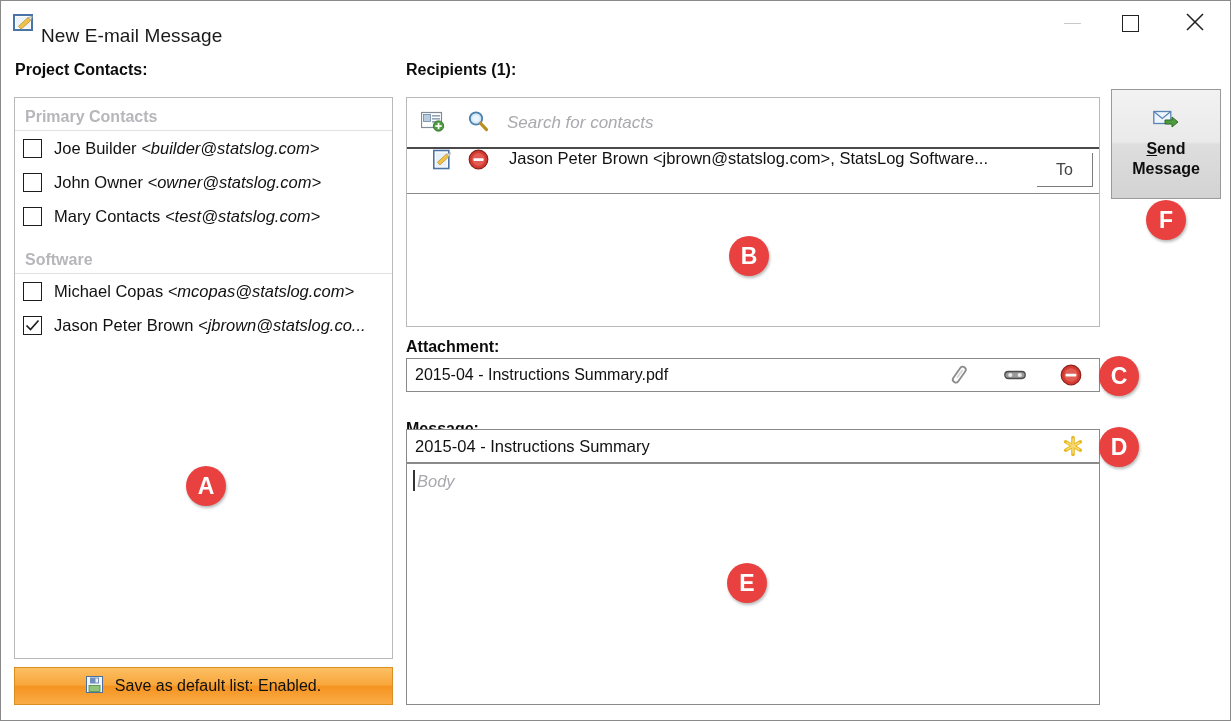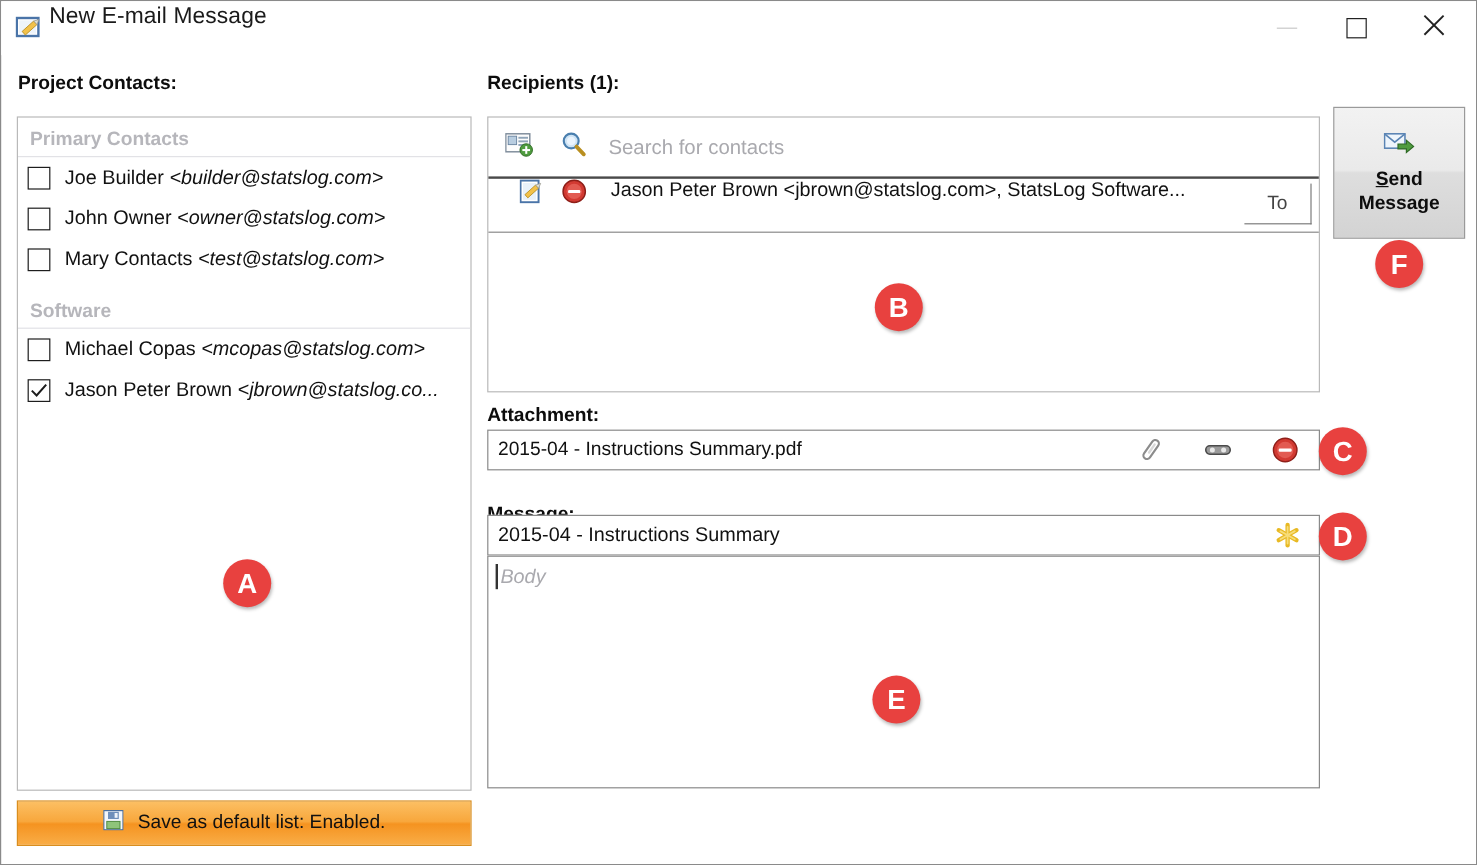--- a/index.html
+++ b/index.html
@@ -19,21 +19,21 @@
 
   
   .titlebar{
     position:absolute;left:0;top:0;width:100%;height:45px;
     background:#ffffff;
   }
   .title-icon{
     position:absolute;left:12px;top:12px;width:22px;height:20px;
   }
   .title-text{
-    position:absolute;left:40px;top:2px;
+    position:absolute;left:40px;top:24px;
     font-size:19px;color:#1a1a1a;letter-spacing:.1px;text-align:center;
   }
   .win-btn{
     position:absolute;top:0;height:45px;width:47px;
     display:flex;align-items:center;justify-content:center;
   }
   .btn-min{right:134px;}
   .btn-max{right:76px;}
   .btn-close{right:12px;}
   .glyph-min{width:17px;height:1.5px;background:#c9c9c9;display:block;}
@@ -87,21 +87,21 @@
   
   .recipients-panel{
     position:absolute;left:405px;top:96px;width:694px;height:230px;
     border:1px solid #b9b9b9;background:#fff;box-sizing:border-box;
   }
   .search-row{
     height:49px;display:flex;align-items:center;
     border-bottom:2px solid #4a4a4a;padding-left:14px;
   }
   .search-row .ph{
-    margin-left:18px;font-size:17px;color:#a9a9ae;
+    margin-left:18px;font-size:17px;font-style:italic;color:#a9a9ae;
   }
   .rec-row{
     height:44px;display:flex;align-items:flex-start;padding-left:26px;
     border-bottom:1px solid #8a8a8a;position:relative;
   }
   .rec-row .rec-text{
     margin-left:20px;font-size:16.5px;color:#111;white-space:nowrap;
     overflow:hidden;flex:1;
   }
   .to-btn{
@@ -122,21 +122,21 @@
 
   
   .subject-field{
     position:absolute;left:405px;top:428px;width:694px;height:34px;
     border:1px solid #8a8a8a;background:#fff;box-sizing:border-box;
     display:flex;align-items:center;gap:43px;
   }
   .subject-field .sval{margin-left:8px;font-size:16.5px;color:#111;flex:1;}
   .star-ico{width:52px;display:flex;align-items:center;justify-content:center;}
   .body-field{
-    position:absolute;left:405px;top:462px;width:694px;height:194px;
+    position:absolute;left:405px;top:462px;width:694px;height:242px;
     border:1px solid #8a8a8a;background:#fff;box-sizing:border-box;
   }
   .body-ph{
     position:absolute;left:10px;top:8px;font-size:16.5px;font-style:italic;color:#a9a9ae;
   }
   .caret{position:absolute;left:6px;top:6px;width:1.5px;height:21px;background:#333;}
 
   
   .send-btn{
     position:absolute;left:1110px;top:88px;width:110px;height:110px;

